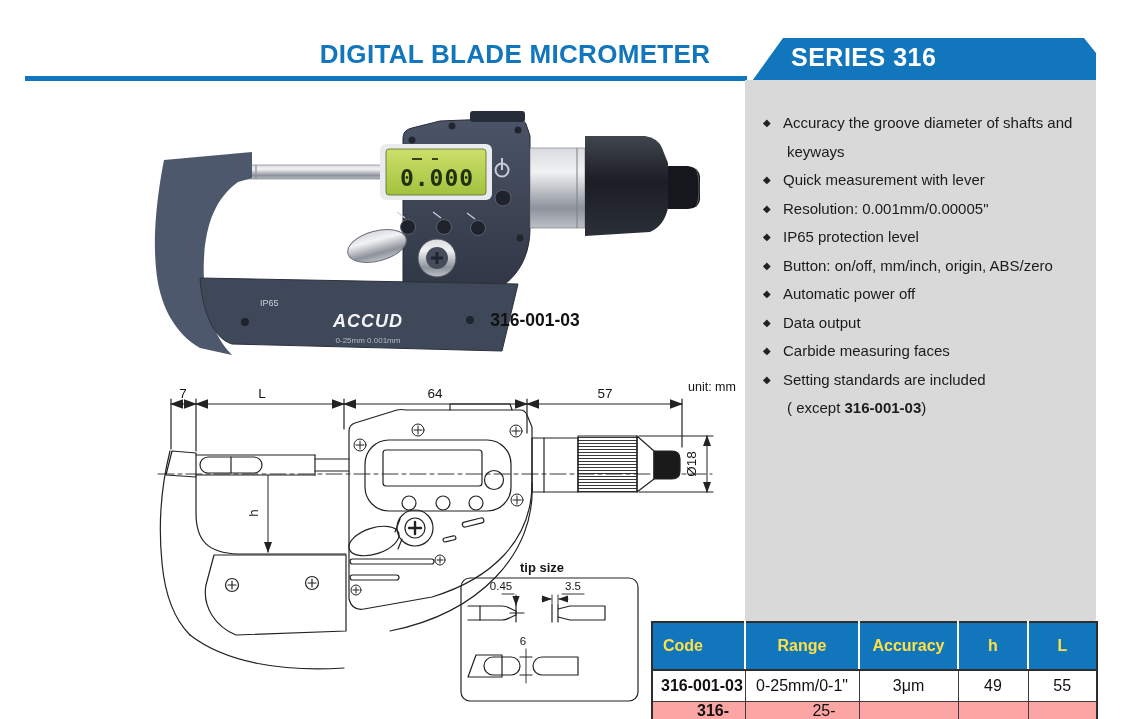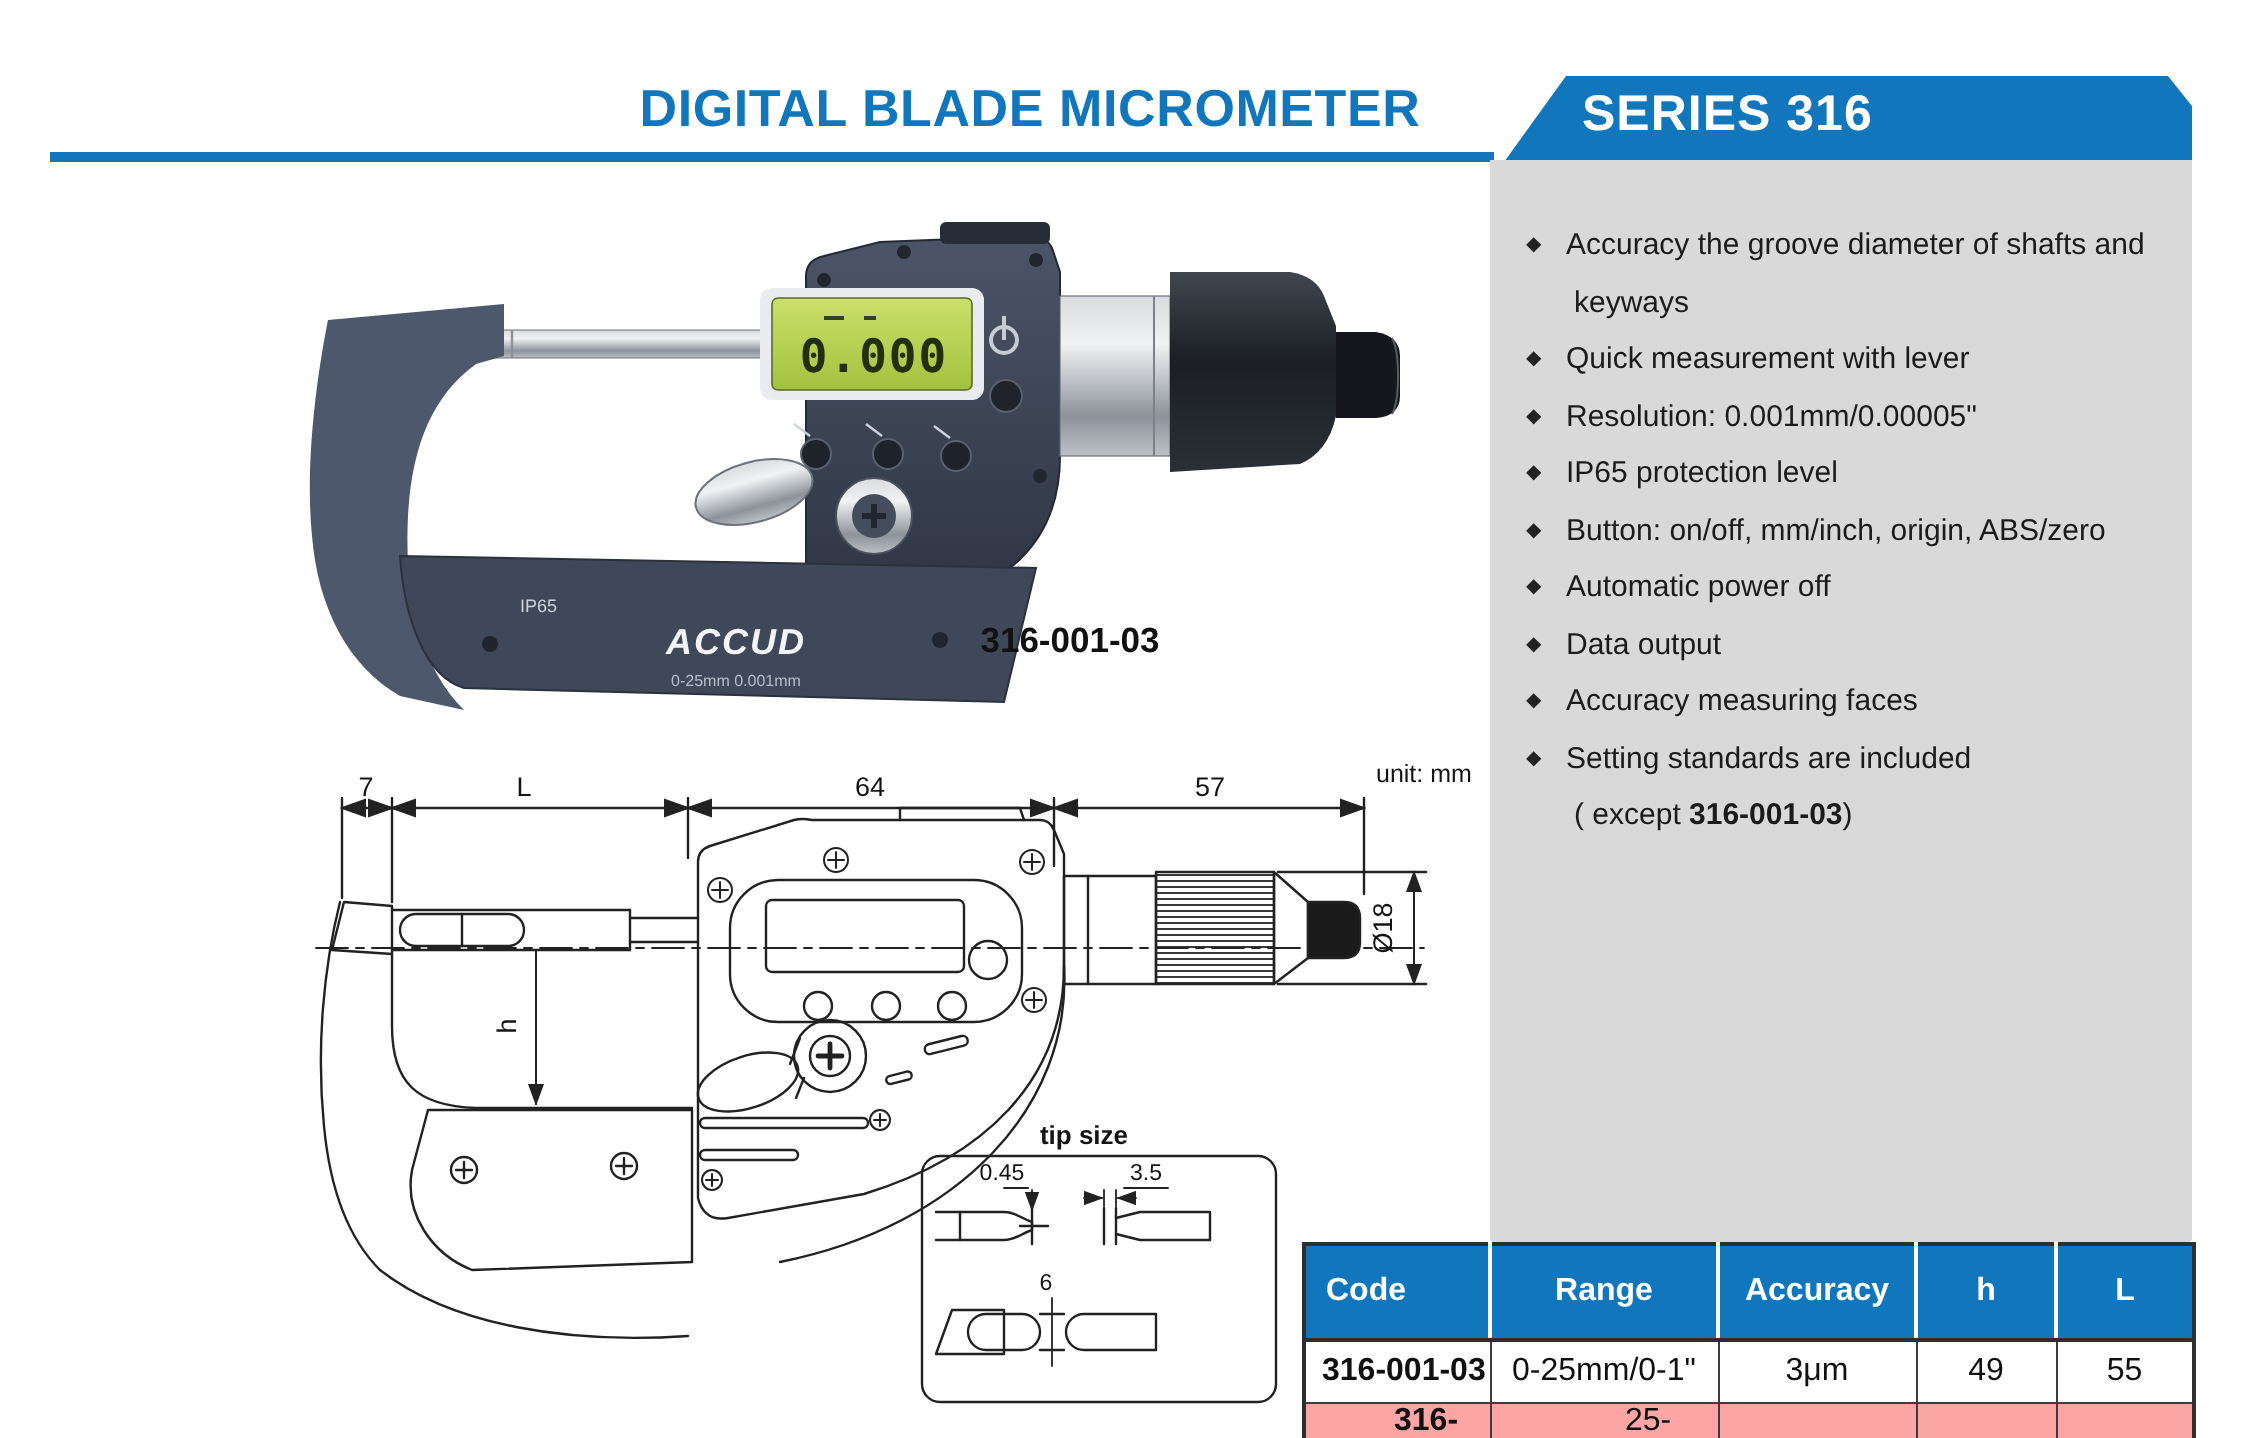--- a/index.html
+++ b/index.html
@@ -35,21 +35,21 @@
   .photo-label { position:absolute; left:400px; top:297px; width:270px; text-align:center;
            font-size:17.5px; font-weight:bold; color:#111; }
 
   
   .drawing { position:absolute; left:150px; top:360px; width:600px; height:345px; }
 
   
   .spec-table { position:absolute; left:651px; top:608px; width:445px;
            border-collapse:collapse; table-layout:fixed; background:#fff;
            border:2px solid #2e2e2e; font-size:16px; }
-  .spec-table th { background:#1176bc; color:#ffffff; height:48px; font-weight:bold;
+  .spec-table th { background:#1176bc; color:#fde047; height:48px; font-weight:bold;
            border-left:2px solid #fff; border-bottom:2px solid #2e2e2e; text-align:center; }
   .spec-table th:first-child { border-left:none; text-align:left; padding-left:10px; }
   .spec-table td { height:31px; text-align:center; border:1.5px solid #3c3c3c; color:#111; }
   .spec-table td.code { font-weight:bold; text-align:left; padding-left:8px; }
   .spec-table tr.alt td { background:#fca5a5;padding-left:44px; }
 </style>
 </head>
 <body>
 
 <div class="page">
@@ -84,21 +84,21 @@
     <li>
       <span class="bullet">◆</span>
       <span>Automatic power off</span>
     </li>
     <li>
       <span class="bullet">◆</span>
       <span>Data output</span>
     </li>
     <li>
       <span class="bullet">◆</span>
-      <span>Accuracy measuring faces</span>
+      <span>Carbide measuring faces</span>
     </li>
     <li>
       <span class="bullet">◆</span>
       <span>Setting standards are included</span>
       <div class="cont"><span>( except </span><b>316-001-03</b><span>)</span></div>
     </li>
   </ul>
 
   <svg class="photo" viewBox="0 0 600 250">
     <defs>

